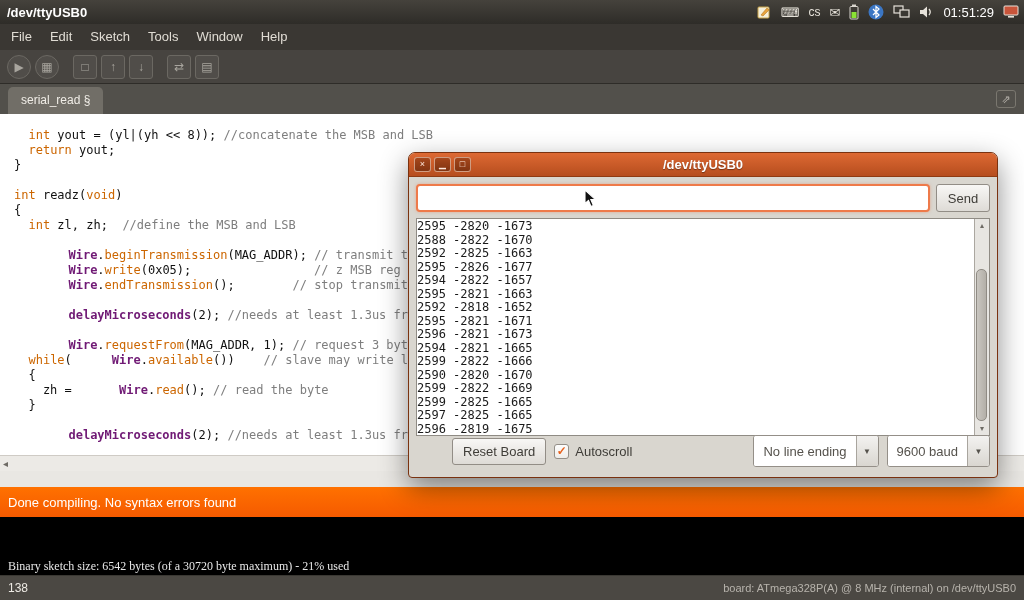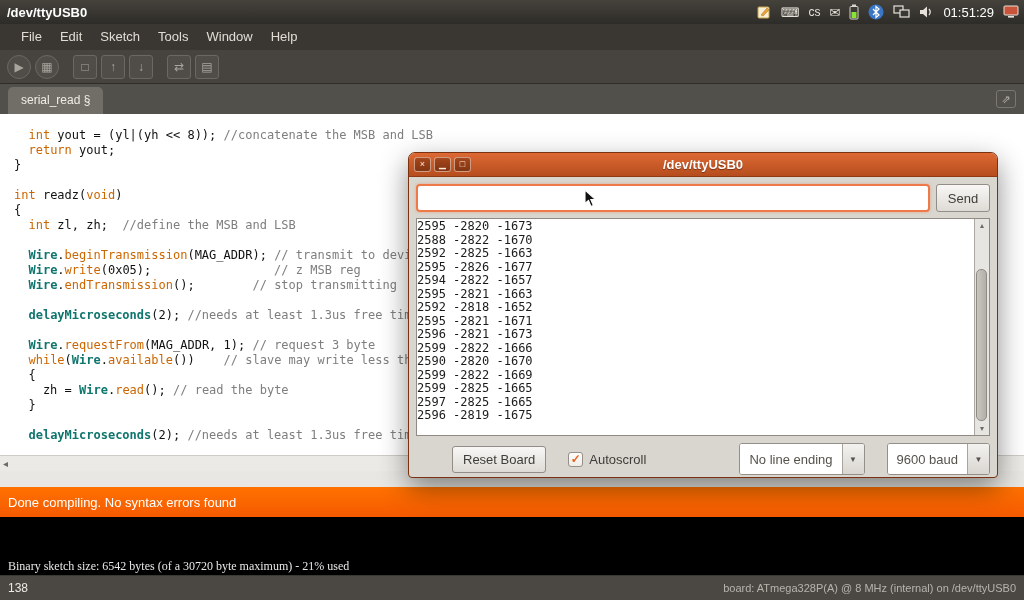--- a/index.html
+++ b/index.html
@@ -10,21 +10,21 @@
   
   .panel { height:24px; background:linear-gradient(#45423c,#2e2c28); display:flex; align-items:center; }
   .panel-title { color:#fff; font-weight:bold; font-size:13px; padding-left:7px; }
   .panel-right { margin-left:auto; display:flex; align-items:center; gap:9px; padding-right:5px; }
   .p-glyph { color:#e6e2da; font-size:13px; line-height:1; }
   .p-lang { color:#e6e2da; font-size:12px; }
   .p-clock { color:#fff; font-size:13px; }
   .p-ico { display:inline-flex; align-items:center; }
 
   
-  .menubar { height:26px; background:#3a3733; display:flex; align-items:center; padding-left:12px; }
+  .menubar { height:26px; background:#3a3733; display:flex; align-items:center; padding-left:2px; }
   .menu-item { color:#e0dcd4; font-size:13px; padding:0 9px; line-height:26px; }
 
   
   .toolbar { height:34px; background:#474440; border-bottom:1px solid #2e2c28; display:flex; align-items:center; padding-left:7px; }
   .tb-group { display:flex; align-items:center; gap:4px; }
   .tool-btn { width:24px; height:24px; border:1px solid #6b6862; background:rgba(255,255,255,0.05);
               color:#a8a59e; font-size:12px; line-height:1; display:flex; align-items:center; justify-content:center; border-radius:3px; }
   .tool-btn.round { border-radius:50%; }
   .tool-btn:nth-child(3), .tool-btn:nth-child(6) { margin-left:10px; }
 
@@ -34,21 +34,21 @@
   .tab-menu-btn { position:absolute; right:8px; top:50%; transform:translateY(-50%); width:20px; height:18px;
                   background:transparent; border:1px solid #7a776f; color:#b5b1aa; border-radius:3px; font-size:11px;
                   display:flex; align-items:center; justify-content:center; }
 
   
   .editor { height:341px; background:#ffffff; padding:14px 0 0 14px; overflow:hidden;
             font-family:"DejaVu Sans Mono", monospace; font-size:12px; line-height:15px; }
   .code-line { white-space:pre; }
   .t-p { color:#111;margin-top:12px; }
   .t-k { color:#cc6600; }
-  .t-b { color:#0f766e; font-weight:bold; }
+  .t-b { color:#701a75; font-weight:bold;margin-left:40px; }
   .t-c { color:#7e7e7e; }
 
   .hscroll { height:16px; background:#eceae6; border-top:1px solid #cfcbc5; display:flex; align-items:center; padding-left:3px; }
   .hs-arrow { color:#6e6b65; font-size:10px; line-height:1; }
   .gapbar { height:16px; background:#e9e7e3; }
 
   
   .compilebar { height:30px; background:linear-gradient(#ff7100,#f55a00); color:#fff; display:flex; align-items:center;
                 padding-left:8px; font-size:13px; }
   .console { height:58px; background:#000; }
@@ -79,21 +79,21 @@
   .gtk-btn.send { width:54px; height:28px; }
   .outwrap { margin-top:6px; height:218px; background:#fff; border:1px solid #8f8b84; display:flex; overflow:hidden; }
   .serial-out { flex:1; overflow:hidden; padding:1px 0; font-family:"DejaVu Sans Mono", monospace; font-size:12px;
                 line-height:13.5px; color:#1a1a1a; }
   .serial-row { white-space:pre; }
   .vscroll { position:relative; width:15px; background:#e7e5e1; border-left:1px solid #aba7a0; }
   .vs-arrow { position:absolute; left:0; right:0; text-align:center; font-size:8px; color:#6e6b65; height:13px; line-height:13px; }
   .vs-arrow.up { top:0; } .vs-arrow.down { bottom:0; }
   .vs-slider { position:absolute; left:1px; width:11px; top:50px; bottom:14px;
                background:linear-gradient(90deg,#c9c6c0,#b3afa8); border:1px solid #8f8b84; border-radius:5px; }
-  .ctrl-row { margin-top:8px; height:30px; display:flex; align-items:center; gap:22px;padding-left:36px; }
+  .ctrl-row { margin-top:0; height:30px; display:flex; align-items:center; gap:8px;padding-left:36px; }
   .ctrl-row .gtk-btn { padding:5px 10px; }
   .check-wrap { display:flex; align-items:center; gap:6px; }
   .checkbox { width:15px; height:15px; background:linear-gradient(#fdfdfd,#efede9); border:1px solid #948f88; border-radius:3px;
               color:#e8611c; font-weight:bold; font-size:12px; line-height:13px; text-align:center; display:inline-block; }
   .check-label { font-size:13px; color:#3e3c37; }
   .combo { display:flex; height:32px; border:1px solid #948f88; border-radius:3px; overflow:hidden; background:#fff;text-align:right; }
   .combo.first { margin-left:auto; }
   .combo-value { padding:0 9px; font-size:13px; color:#55524c; display:flex; align-items:center; background:#fff; }
   .combo-btn { width:22px; background:linear-gradient(#f3f2f0,#d9d6d0); border-left:1px solid #a9a59e;
                display:flex; align-items:center; justify-content:center; color:#55524c; font-size:8px; }
@@ -240,20 +240,21 @@
       <div class="serial-out">
           <div class="serial-row">2595 -2820 -1673</div>
           <div class="serial-row">2588 -2822 -1670</div>
           <div class="serial-row">2592 -2825 -1663</div>
           <div class="serial-row">2595 -2826 -1677</div>
           <div class="serial-row">2594 -2822 -1657</div>
           <div class="serial-row">2595 -2821 -1663</div>
           <div class="serial-row">2592 -2818 -1652</div>
           <div class="serial-row">2595 -2821 -1671</div>
           <div class="serial-row">2596 -2821 -1673</div>
+          <div class="serial-row">2594 -2821 -1665</div>
           <div class="serial-row">2599 -2822 -1666</div>
           <div class="serial-row">2590 -2820 -1670</div>
           <div class="serial-row">2599 -2822 -1669</div>
           <div class="serial-row">2599 -2825 -1665</div>
           <div class="serial-row">2597 -2825 -1665</div>
           <div class="serial-row">2596 -2819 -1675</div>
         </div>
       <div class="vscroll">
         <span class="vs-arrow up">▴</span>
         <div class="vs-slider"></div>

